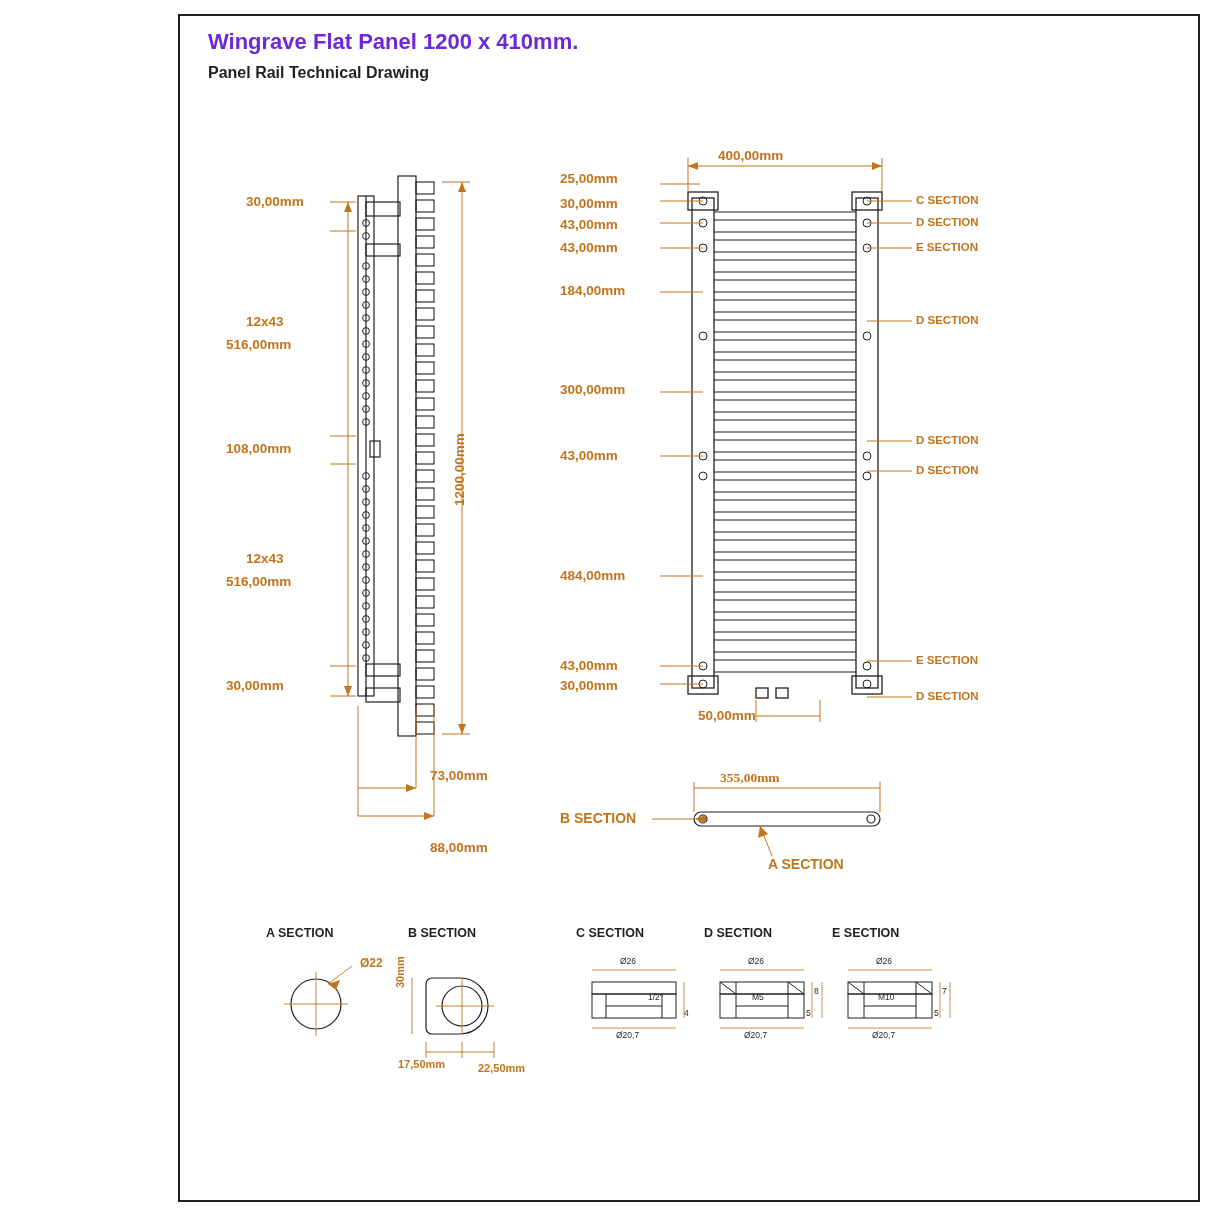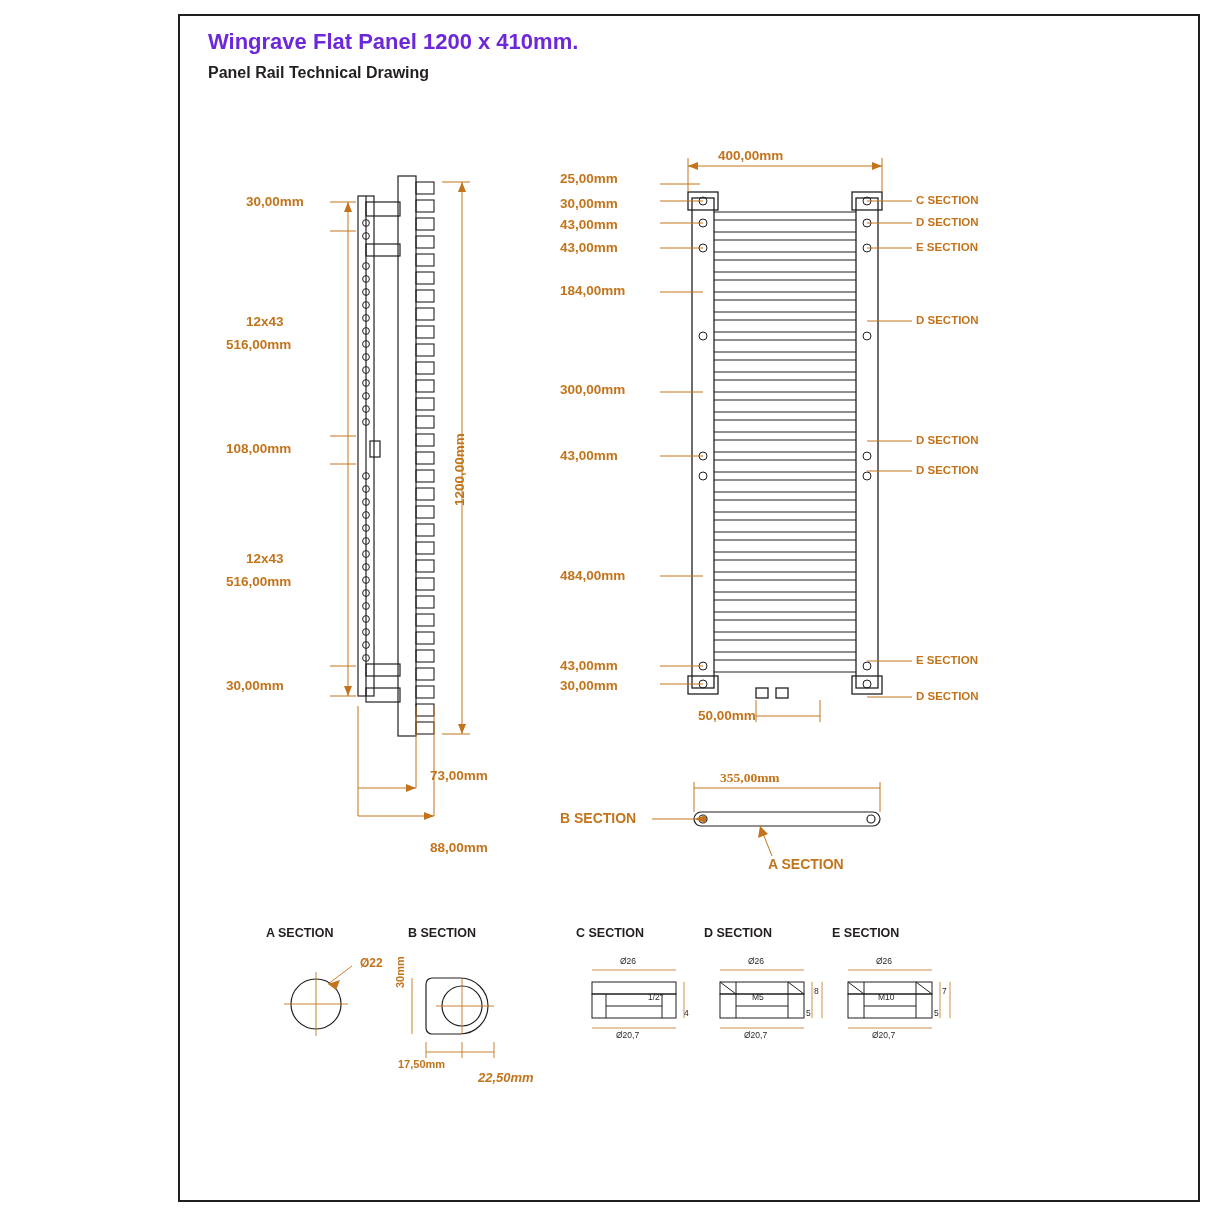--- a/index.html
+++ b/index.html
@@ -413,21 +413,21 @@
         <line x1="14" y1="52" x2="14" y2="108"></line>
         <line x1="28" y1="116" x2="28" y2="132"></line>
         <line x1="64" y1="116" x2="64" y2="132"></line>
         <line x1="96" y1="116" x2="96" y2="132"></line>
         <line x1="28" y1="126" x2="64" y2="126"></line>
         <line x1="64" y1="126" x2="96" y2="126"></line>
       </g>
     </svg>
     <div class="dim" style="left:-4px;top:62px;font-size:11px;transform:rotate(-90deg);transform-origin:left top;">30mm</div>
     <div class="dim" style="left:0px;top:132px;font-size:11px;">17,50mm</div>
-    <div class="dim" style="left:80px;top:144px;font-size:13px;font-style:italic;">22,50mm</div>
+    <div class="dim" style="left:80px;top:136px;font-size:11px;">22,50mm</div>
   </div>
 
   <div class="abs" style="left:388px;top:910px;width:150px;height:150px;">
     <div class="secttl" style="left:8px;top:0px;">C SECTION</div>
     <svg width="150" height="140">
       <g stroke="#231f20" fill="none" stroke-width="1">
         <rect x="24" y="56" width="84" height="12"></rect>
         <rect x="24" y="68" width="84" height="24"></rect>
         <line x1="38" y1="68" x2="38" y2="92"></line>
         <line x1="94" y1="68" x2="94" y2="92"></line>

